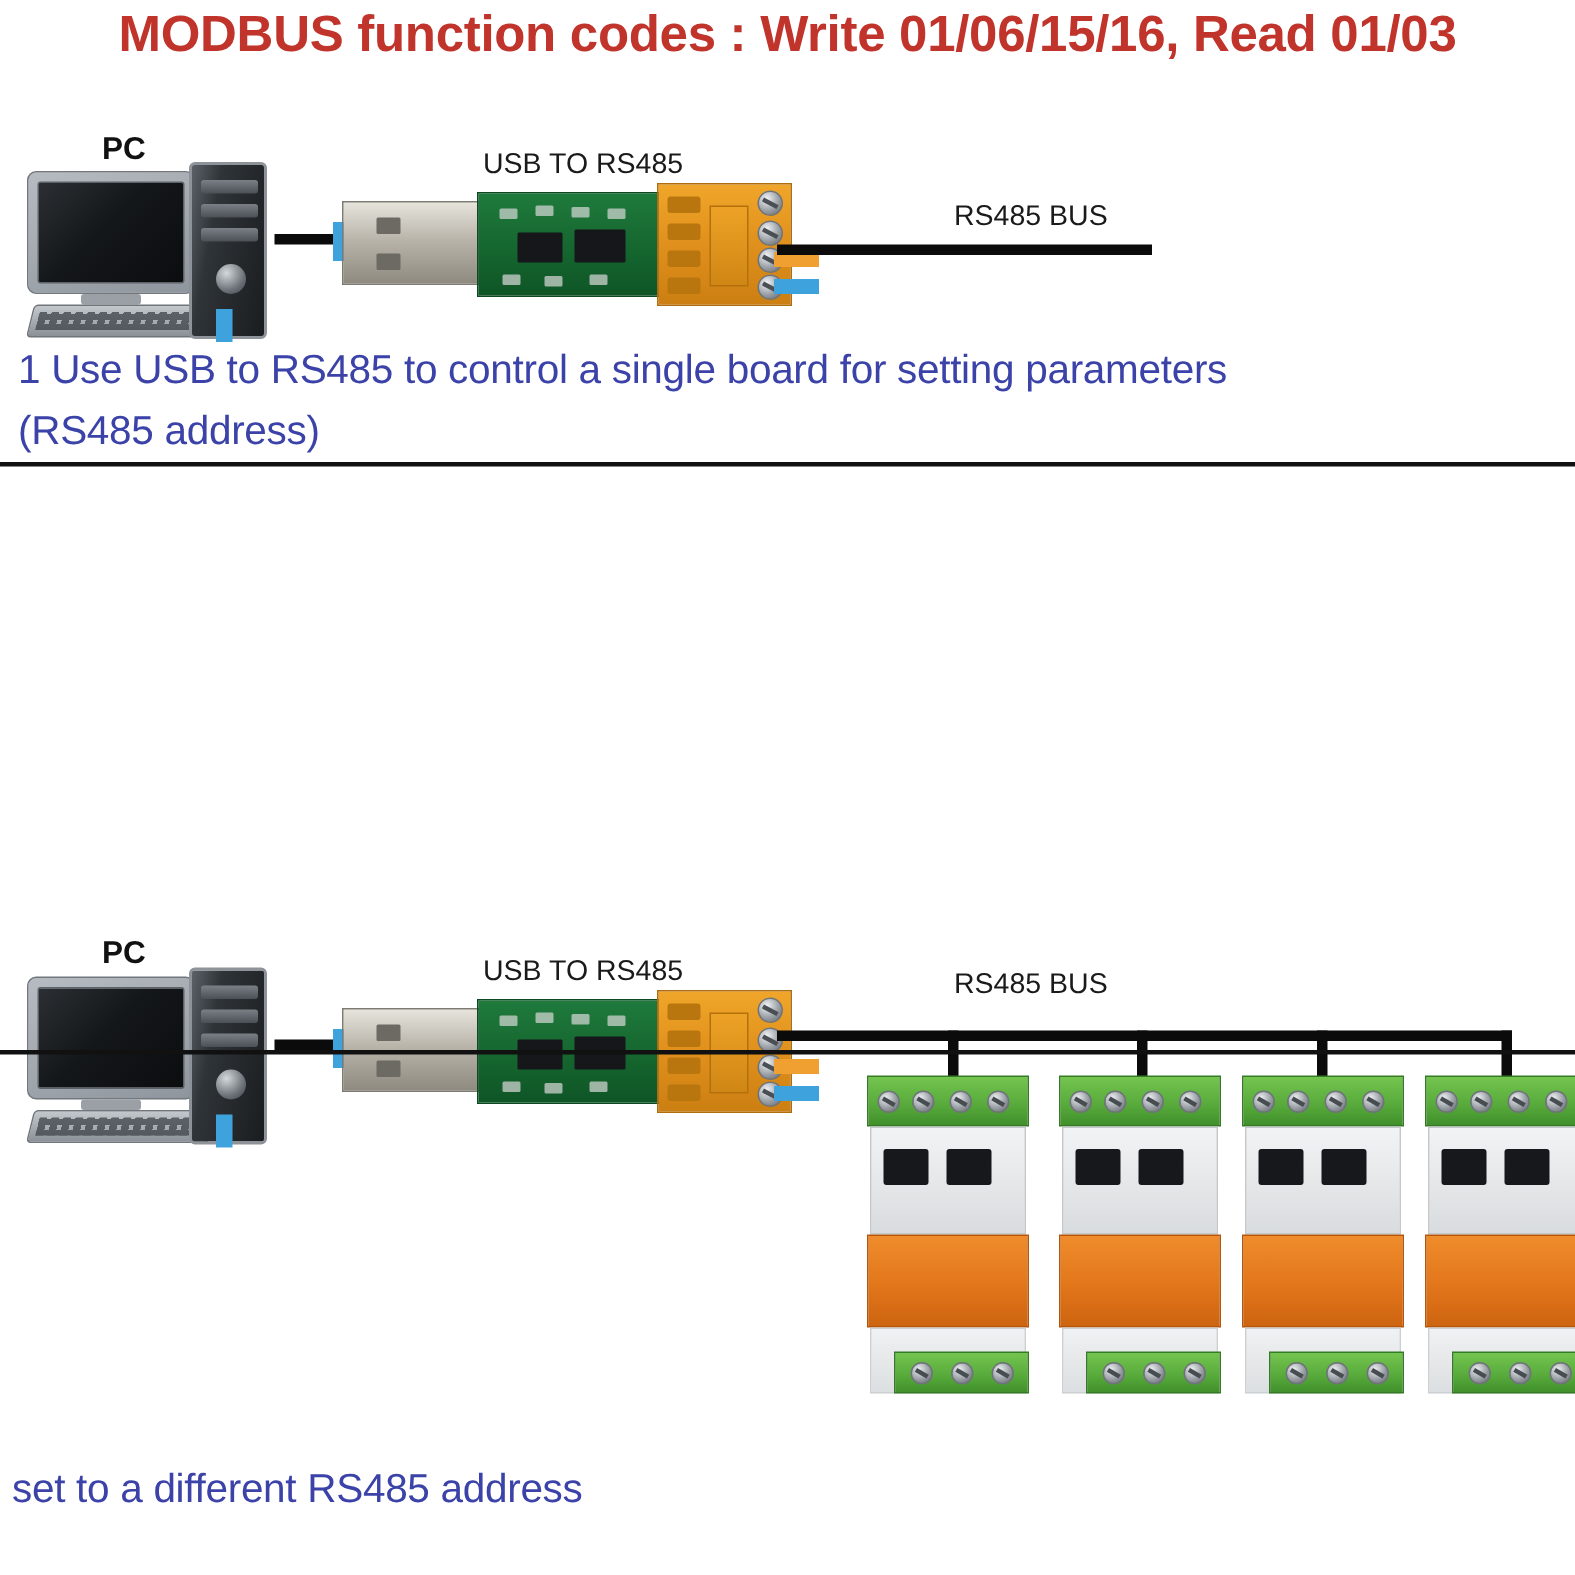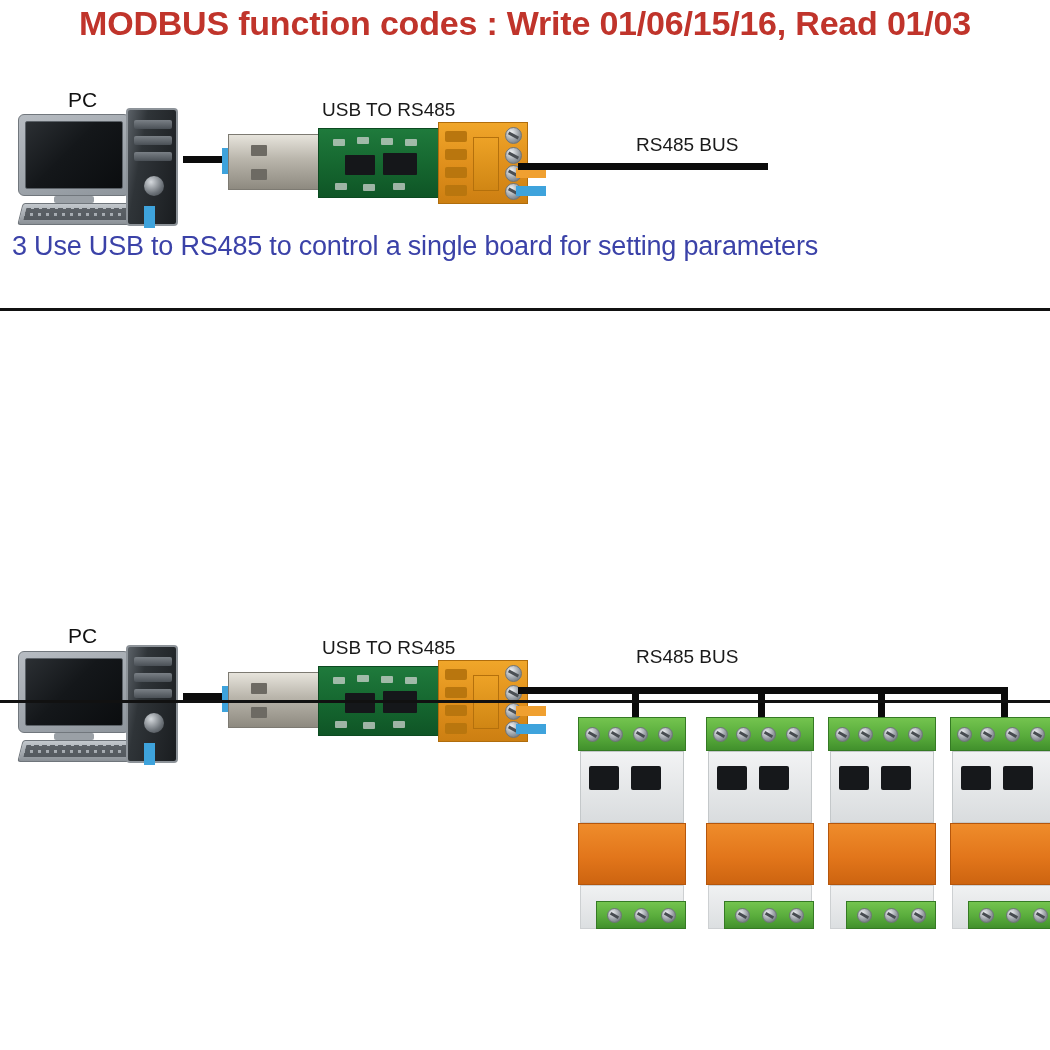--- a/index.html
+++ b/index.html
@@ -42,21 +42,21 @@
     font-size: 27px;
     line-height: 41px;
     letter-spacing: -0.2px;
   }
 
   
   .lbl-bold {
     position: absolute;
     color: #111111;
     font-size: 21px;
-    font-weight: normal;
+    font-weight: bold;
   }
   .lbl {
     position: absolute;
     color: #1a1a1a;
     font-size: 19px;
   }
 
   
   .wire-h { position: absolute; background: #0b0b0b; height: 7px; }
   .wire-v { position: absolute; background: #0b0b0b; width: 7px; }
@@ -321,21 +321,22 @@
       <div class="screw" style="left:66px;top:60px;"></div>
     </div>
     <div class="nub nub-orange" style="left:288px;top:48px;width:30px;height:10px;"></div>
     <div class="nub nub-blue" style="left:288px;top:66px;width:30px;height:10px;"></div>
   </div>
 
   <div class="lbl" style="left:636px;top:134px;">RS485 BUS</div>
   <div class="wire-h" style="left:518px;top:163px;width:250px;"></div>
 
 
-  <div class="caption" style="left:12px;top:226px;">3 Use USB to RS485 to control a single board for setting parameters</div>
+  <div class="caption" style="left:12px;top:226px;">1 Use USB to RS485 to control a single board for setting parameters</div>
+  <div class="caption" style="left:12px;top:267px;">(RS485 address)</div>
 </div>
 
 <div class="divider" style="top:308px;"></div>
 
 <div class="section" style="top:311px;height:389px;">
 
   <div class="lbl-bold" style="left:68px;top:313px;">PC</div>
   <div class="pc" style="left:18px;top:334px;width:165px;height:120px;">
     <div class="pc-monitor">
         <div class="pc-screen"></div>
@@ -463,20 +464,21 @@
     </div>
     <div class="relay-can"></div>
     <div class="base"></div>
     <div class="term-bot" style="left:18px;width:90px;">
       <div class="screw-sm" style="left:10px;top:6px;"></div>
       <div class="screw-sm" style="left:37px;top:6px;"></div>
       <div class="screw-sm" style="left:64px;top:6px;"></div>
     </div>
   </div>
 
+  <div class="caption" style="left:8px;top:661px;">set to a different RS485 address</div>
 </div>
 
 <div class="divider" style="top:700px;"></div>
 
 <div class="section" style="top:703px;height:347px;">
 
   
   
   
 

